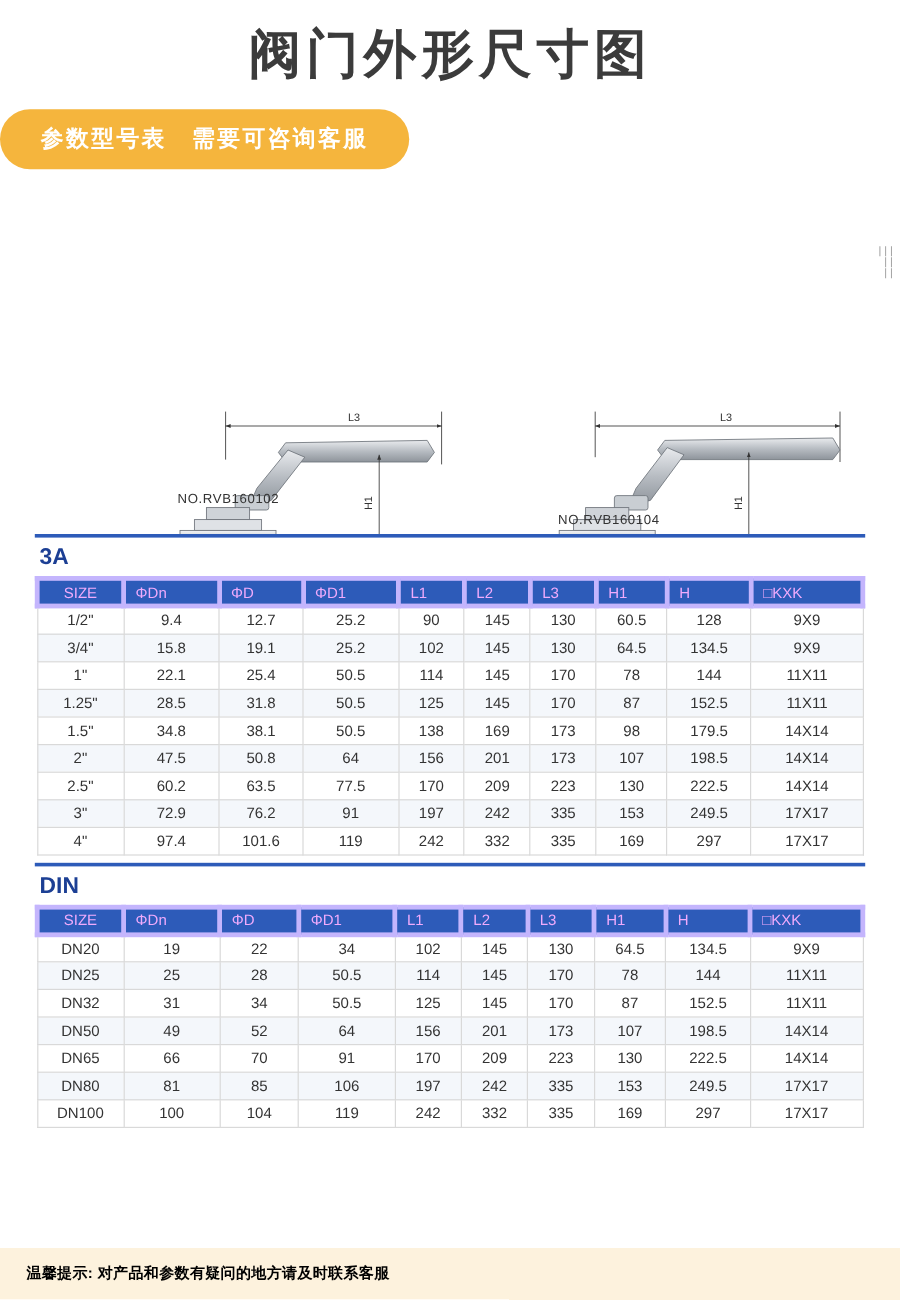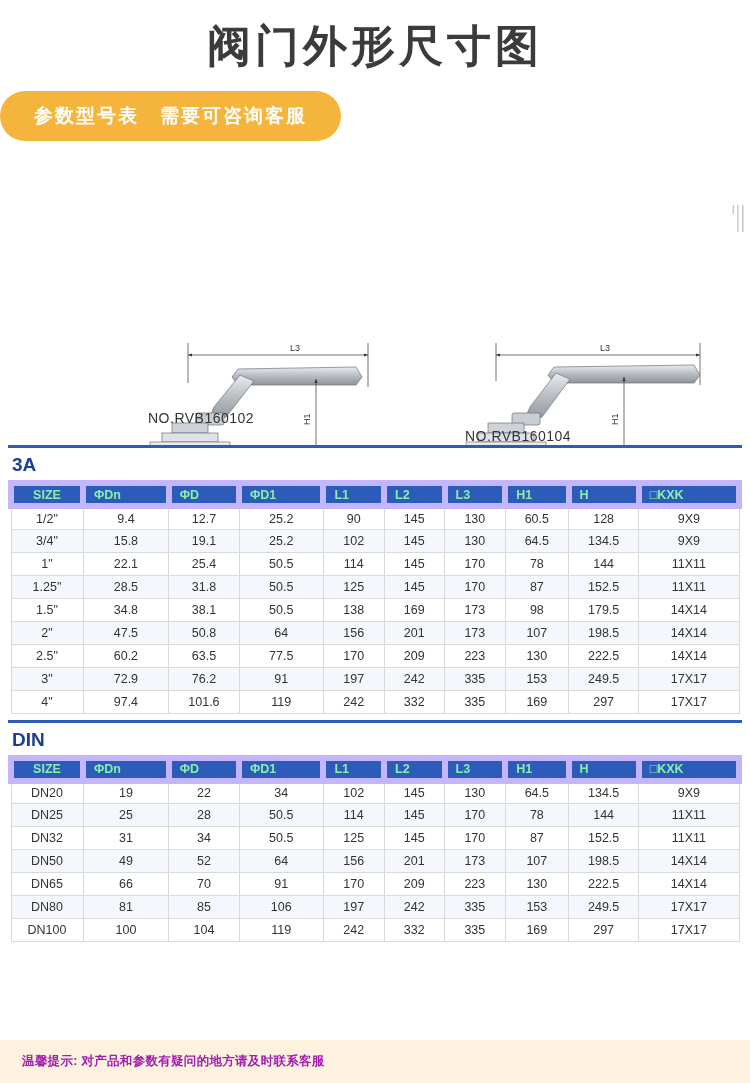--- a/index.html
+++ b/index.html
@@ -43,58 +43,58 @@
 
   
   .drawings {
     position: relative;
     width: 750px;
     height: 290px;
     margin-top: 14px;
   }
   .drawing-caption {
     position: absolute;
-    font-size: 14px;
+    font-size: 11px;
     color: #333;
     letter-spacing: .5px;
   }
   .cap1 { left: 148px; top: 255px; }
   .cap2 { left: 465px; top: 273px; }
 
   .side-ticks {
     position: absolute;
     right: 6px;
     top: 205px;
     font-size: 9px;
     color: #999;
     line-height: 9px;
     text-align: right;
   }
 
   
-  .tables { padding: 0 8px; }
+  .tables { padding: 0 29px; }
   .tbl-title {
     font-size: 19px;
     font-weight: bold;
     color: #1c3f94;
     padding: 6px 4px 4px 4px;
   }
   table {
     width: 100%;
     border-collapse: collapse;
     font-size: 12.5px;
   }
   thead th {
     background: #2d5bb9;
-    color: #86efac;
-    font-weight: bold;
+    color: #f0abfc;
+    font-weight: normal;
     font-size: 12.5px;
     height: 23px;
     text-align: center;
-    border: 6px solid #c4b5fd;
+    border: 4px solid #c4b5fd;
   }
   thead th.first-col { background: #2d5bb9; }
   tbody td {
     height: 23px;
     text-align: center;
     border: 1px solid #d9d9d9;
     color: #333;
     background: #ffffff;
   }
   tbody tr:nth-child(even) td { background: #f4f7fb; }
@@ -103,21 +103,21 @@
   thead th.col-hdr { text-align: left; }
 
   .table-wrap { border-top: 3px solid #2d5bb9; }
 
   
   .footer {
     position: absolute;
     left: 0; bottom: 0;
     width: 750px;
     background: #fdf2dd;
-    color: #a21caf;
+    color: #000000;
     font-size: 12.5px;
     font-weight: bold;
     padding: 13px 0 13px 22px;
     letter-spacing: .3px;
   }
 </style>
 </head>
 <body>
 
 <div class="page">

